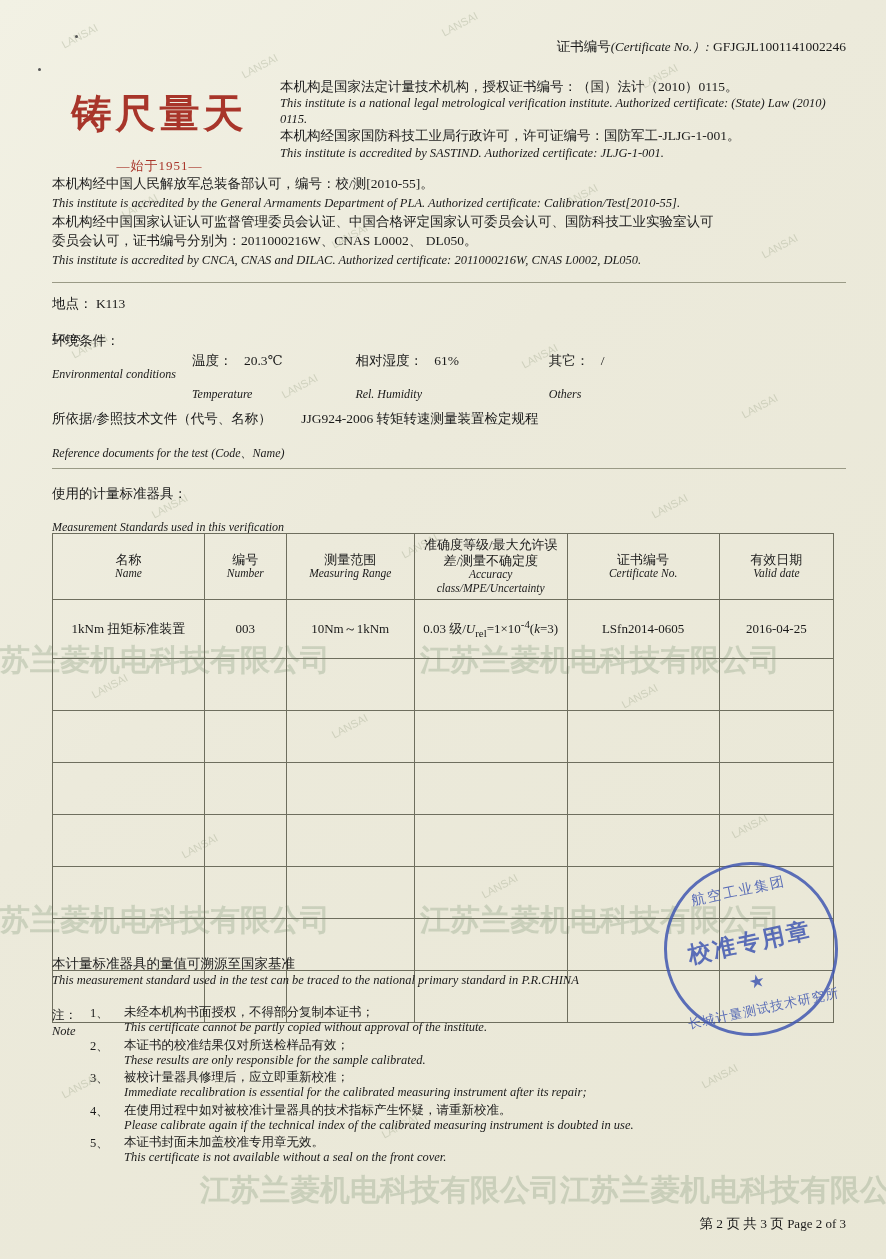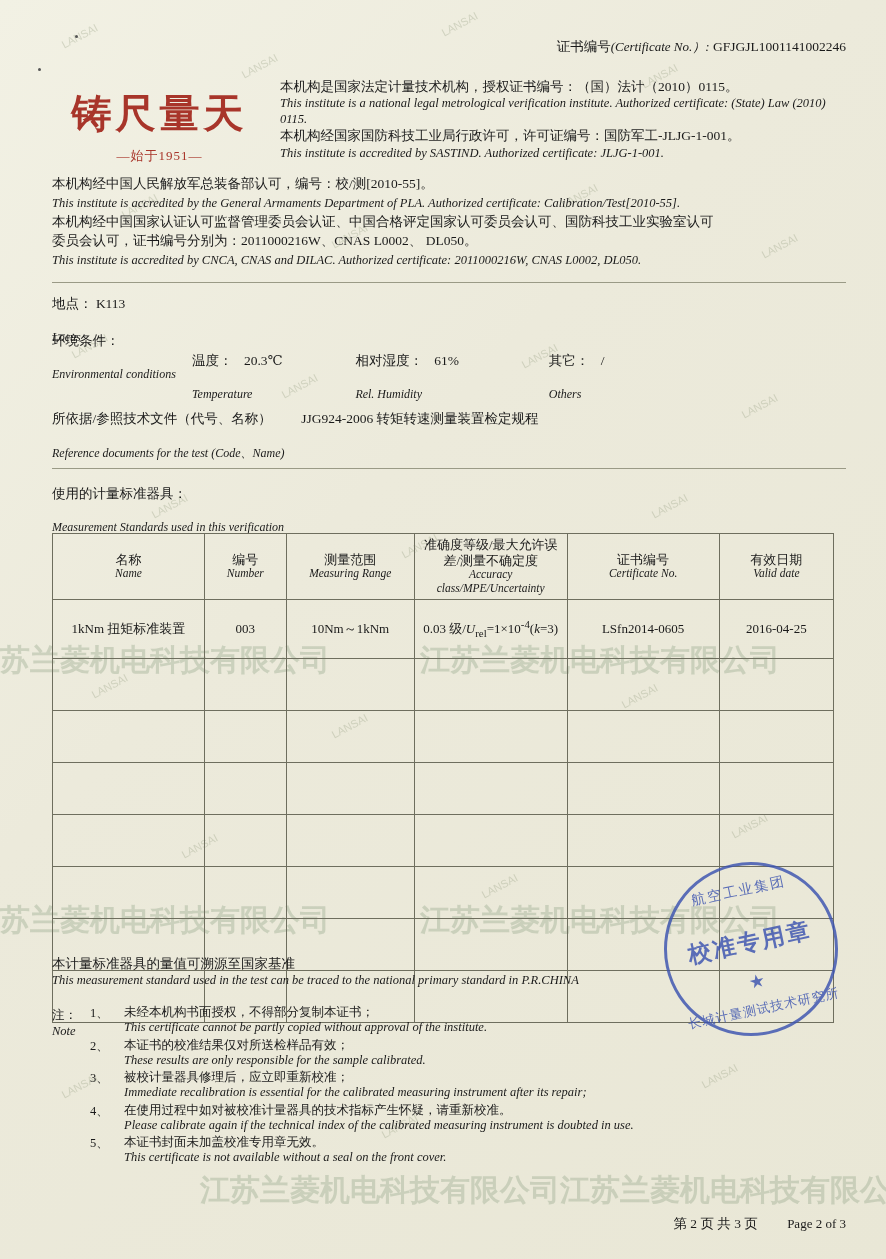--- a/index.html
+++ b/index.html
@@ -49,21 +49,21 @@
     position:absolute; left:52px; top:78px; right:40px;
   }
   .logo {
     position:absolute; left:0; top:8px; width:215px; text-align:center;
   }
   .logo-cn {
     font-size:40px; font-weight:bold; color:#a8352a;
     letter-spacing:4px; font-family:"DejaVu Serif", serif;
   }
   .logo-sub {
-    margin-top:6px; font-size:13px; color:#a8352a; letter-spacing:1px;
+    margin-top:16px; font-size:13px; color:#a8352a; letter-spacing:1px;
   }
   .hdr-text {
     margin-left:228px;
     font-size:13.5px; line-height:1.28;
   }
   .en { font-style:italic; font-size:12.5px; }
 
   .block2 { position:absolute; left:52px; top:175px; right:40px; font-size:13.5px; line-height:1.3; }
   .block2 .row { margin-bottom:2px; }
 
@@ -104,21 +104,21 @@
   .notes-label { position:absolute; left:0; top:2px; width:34px; }
   .notes-list { margin-left:38px; }
   .note-item { display:flex; margin-bottom:2px; }
   .note-num { width:34px; flex:0 0 34px; }
   .note-body { flex:1; line-height:1.22; }
 
   .footer {
     position:absolute; left:0; right:40px; bottom:26px;
     text-align:right; font-size:13.5px;
   }
-  .footer .en { font-style:normal; margin-left:26px; font-size:13px; }
+  .footer .en { font-style:normal; font-size:13px; }
 
   .seal {
     position:absolute; right:48px; top:862px;
     width:168px; height:168px;
     border:3px solid #3b53b0;
     border-radius:50%;
     color:#3b53b0;
     opacity:0.82;
     transform:rotate(-12deg);
   }

